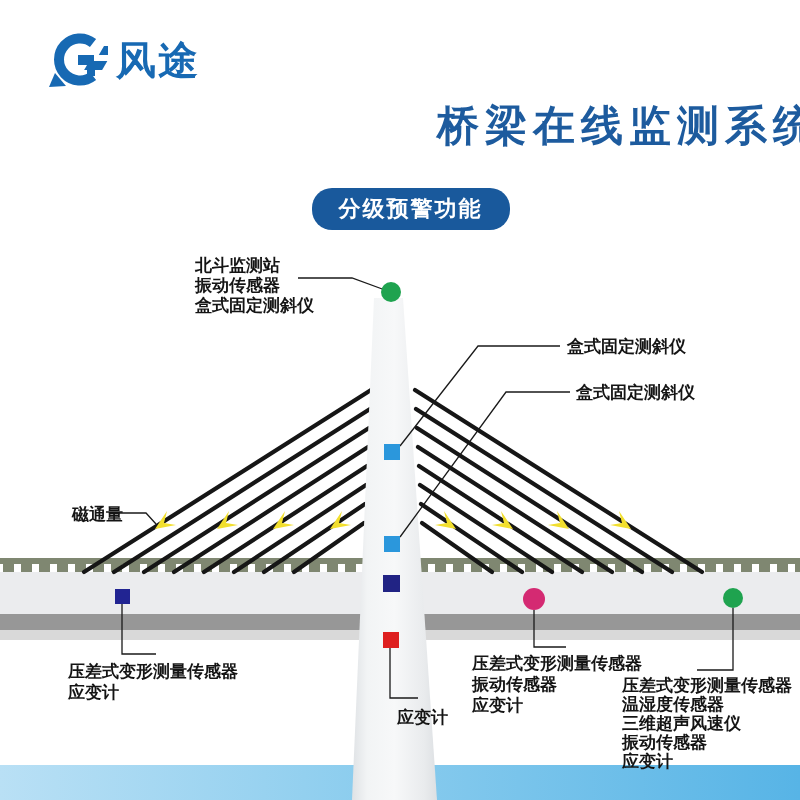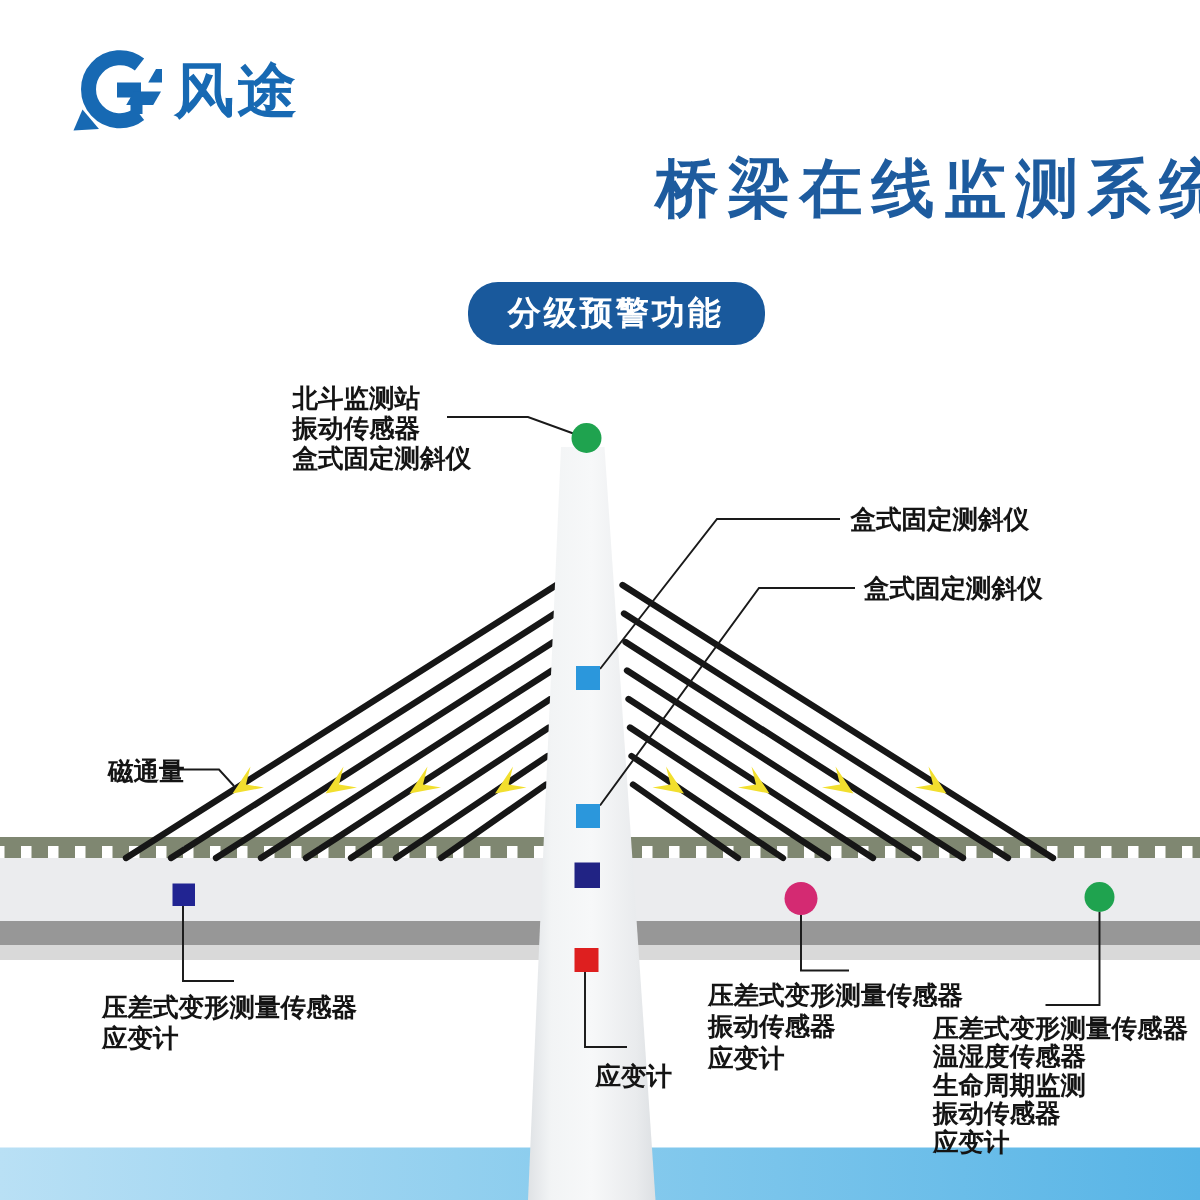--- a/index.html
+++ b/index.html
@@ -159,18 +159,18 @@
 
   <div class="lbl" style="left:472px;top:653px;line-height:21px">
     <div>压差式变形测量传感器</div>
     <div>振动传感器</div>
     <div>应变计</div>
   </div>
 
   <div class="lbl" style="left:622px;top:676px;line-height:19px">
     <div>压差式变形测量传感器</div>
     <div>温湿度传感器</div>
-    <div>生命周期监测</div>
+    <div>三维超声风速仪</div>
     <div>振动传感器</div>
     <div>应变计</div>
   </div>
 
 </div>
 
 </body></html>

